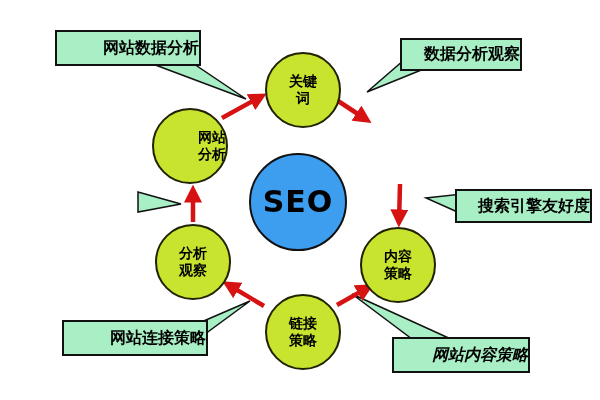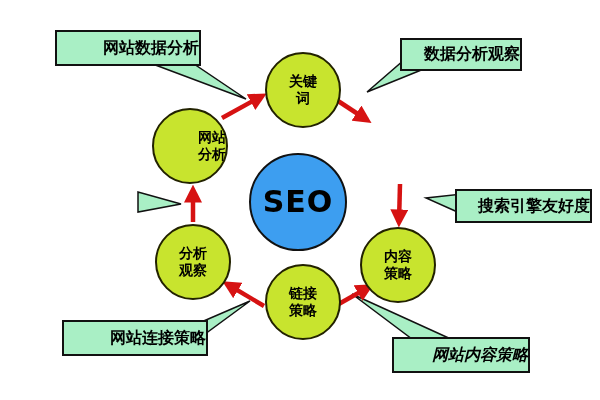--- a/index.html
+++ b/index.html
@@ -61,21 +61,21 @@
   </div>
 
   <div class="node" style="left:265px;top:52px;">
     <span>关键</span>
     <span>词</span>
   </div>
   <div class="node" style="left:360px;top:227px;">
     <span>内容</span>
     <span>策略</span>
   </div>
-  <div class="node" style="left:265px;top:264px;">
+  <div class="node" style="left:265px;top:294px;">
     <span>链接</span>
     <span>策略</span>
   </div>
   <div class="node" style="left:155px;top:224px;">
     <span>分析</span>
     <span>观察</span>
   </div>
   <div class="node" style="left:152px;top:108px;align-items:flex-end;">
     <span>网站</span>
     <span>分析</span>

